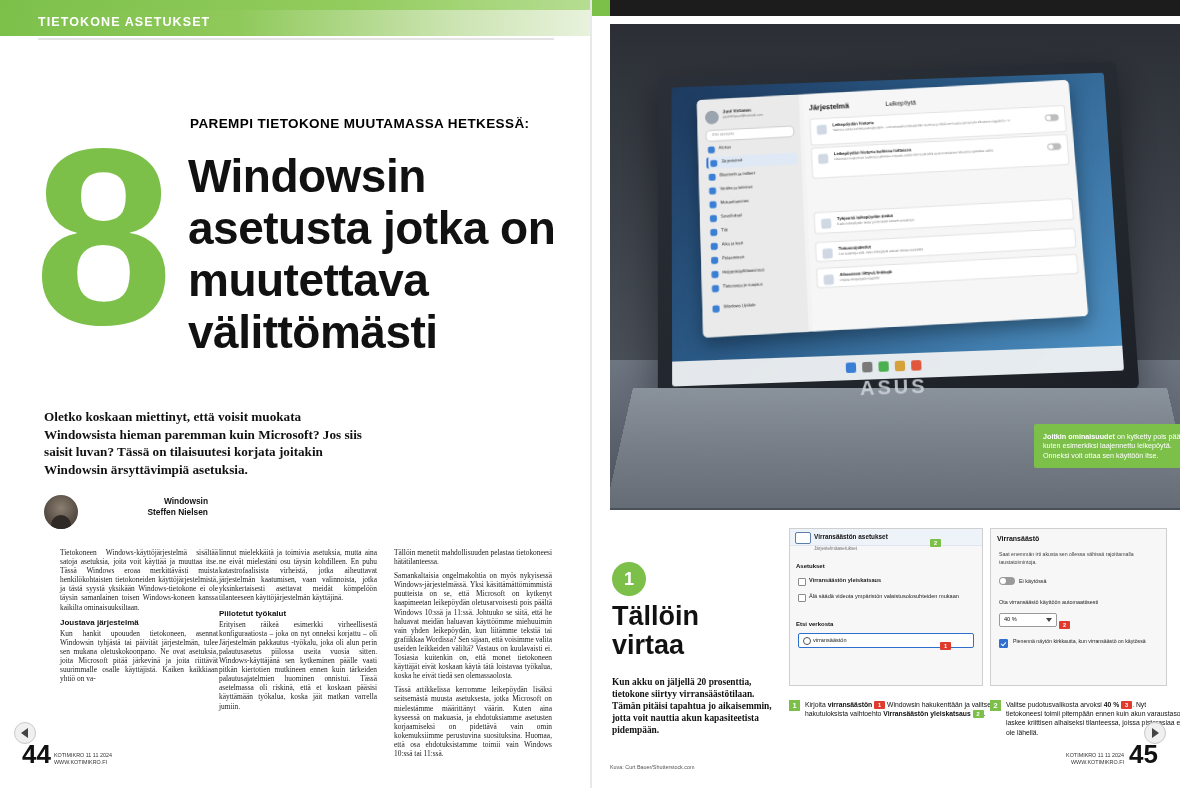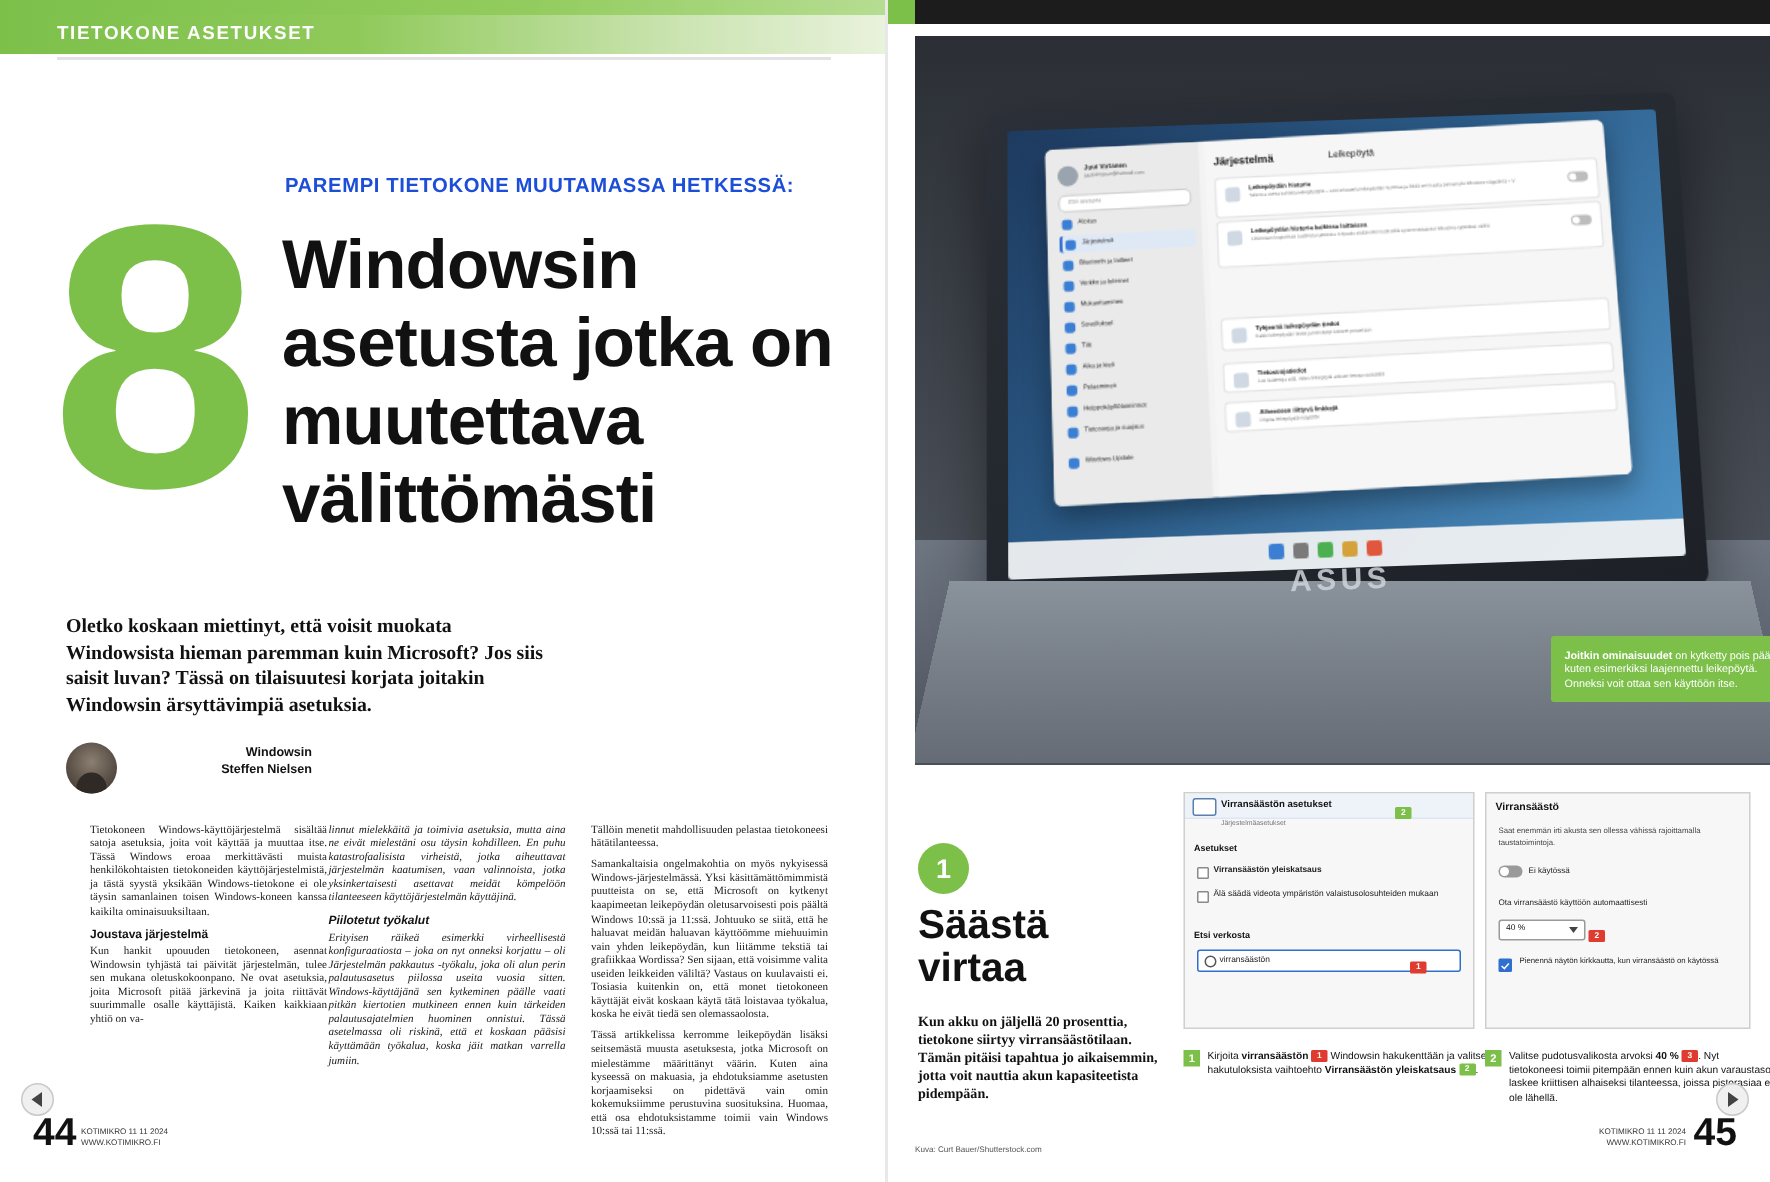--- a/index.html
+++ b/index.html
@@ -27,21 +27,21 @@
     font-family:"Liberation Sans", sans-serif;
     font-weight:bold;font-size:12.5px;letter-spacing:1.1px;color:#ffffff;
   }
   .left-rule{
     position:absolute;left:38px;top:38px;width:516px;height:2px;background:#e3e3e3;
   }
 
   .overline{
     position:absolute;left:190px;top:116px;width:370px;
     font-family:"Liberation Sans", sans-serif;
-    font-weight:bold;font-size:13.5px;letter-spacing:.4px;color:#1d4ed8;
+    font-weight:bold;font-size:13.5px;letter-spacing:.4px;color:#000000;
   }
   .bignum{
     position:absolute;left:34px;top:128px;
     font-family:"Liberation Sans", sans-serif;
     font-weight:bold;font-size:250px;line-height:220px;color:#7cc04a;
   }
   .headline{
     position:absolute;left:188px;top:150px;width:380px;
     font-family:"Liberation Sans", sans-serif;
     font-weight:bold;font-size:46px;line-height:52px;color:#111111;
@@ -76,21 +76,21 @@
     position:absolute;top:0;width:158px;
     font-family:"Liberation Serif", serif;
     font-size:7.4px;line-height:9.1px;color:#1a1a1a;text-align:justify;
   }
   .col p{margin:0 0 5px 0;}
   .col h4{
     margin:6px 0 2px 0;font-family:"Liberation Sans", sans-serif;
     font-size:8px;font-weight:bold;color:#111;
   }
   .c1{left:16px;}
-  .c2{left:175px;font-style:italic;}
+  .c2{left:175px;}
   .c3{left:350px;}
 
   .left-folio{
     position:absolute;left:22px;bottom:18px;
     font-family:"Liberation Sans", sans-serif;font-weight:bold;font-size:26px;color:#111;
   }
   .left-folio-meta{
     position:absolute;left:54px;bottom:22px;
     font-family:"Liberation Sans", sans-serif;font-size:5.4px;line-height:7px;color:#333;
   }
@@ -421,21 +421,21 @@
       <div class="keyboard"></div>
       <div class="brand">ASUS</div>
       <div class="callout">
         <b>Joitkin ominaisuudet</b><span> on kytketty pois päältä, kuten esimerkiksi laajennettu leikepöytä. Onneksi voit ottaa sen käyttöön itse.</span>
       </div>
     </div>
 
     <div class="photo-credit">Kuva: Curt Bauer/Shutterstock.com</div>
 
     <div class="step-circle">1</div>
-    <div class="step-title">Säästä virtaa</div>
+    <div class="step-title">Tällöin virtaa</div>
     <div class="step-body">Kun akku on jäljellä 20 prosenttia, tietokone siirtyy virransäästötilaan. Tämän pitäisi tapahtua jo aikaisemmin, jotta voit nauttia akun kapasiteetista pidempään.</div>
 
     <div class="shot shotA">
       <div class="sh-head">
         <div class="ico"></div>
         <div class="ttl">Virransäästön asetukset</div>
       </div>
       <div style="position:absolute;left:140px;top:4px">
         <span class="badge green">2</span>
       </div>

